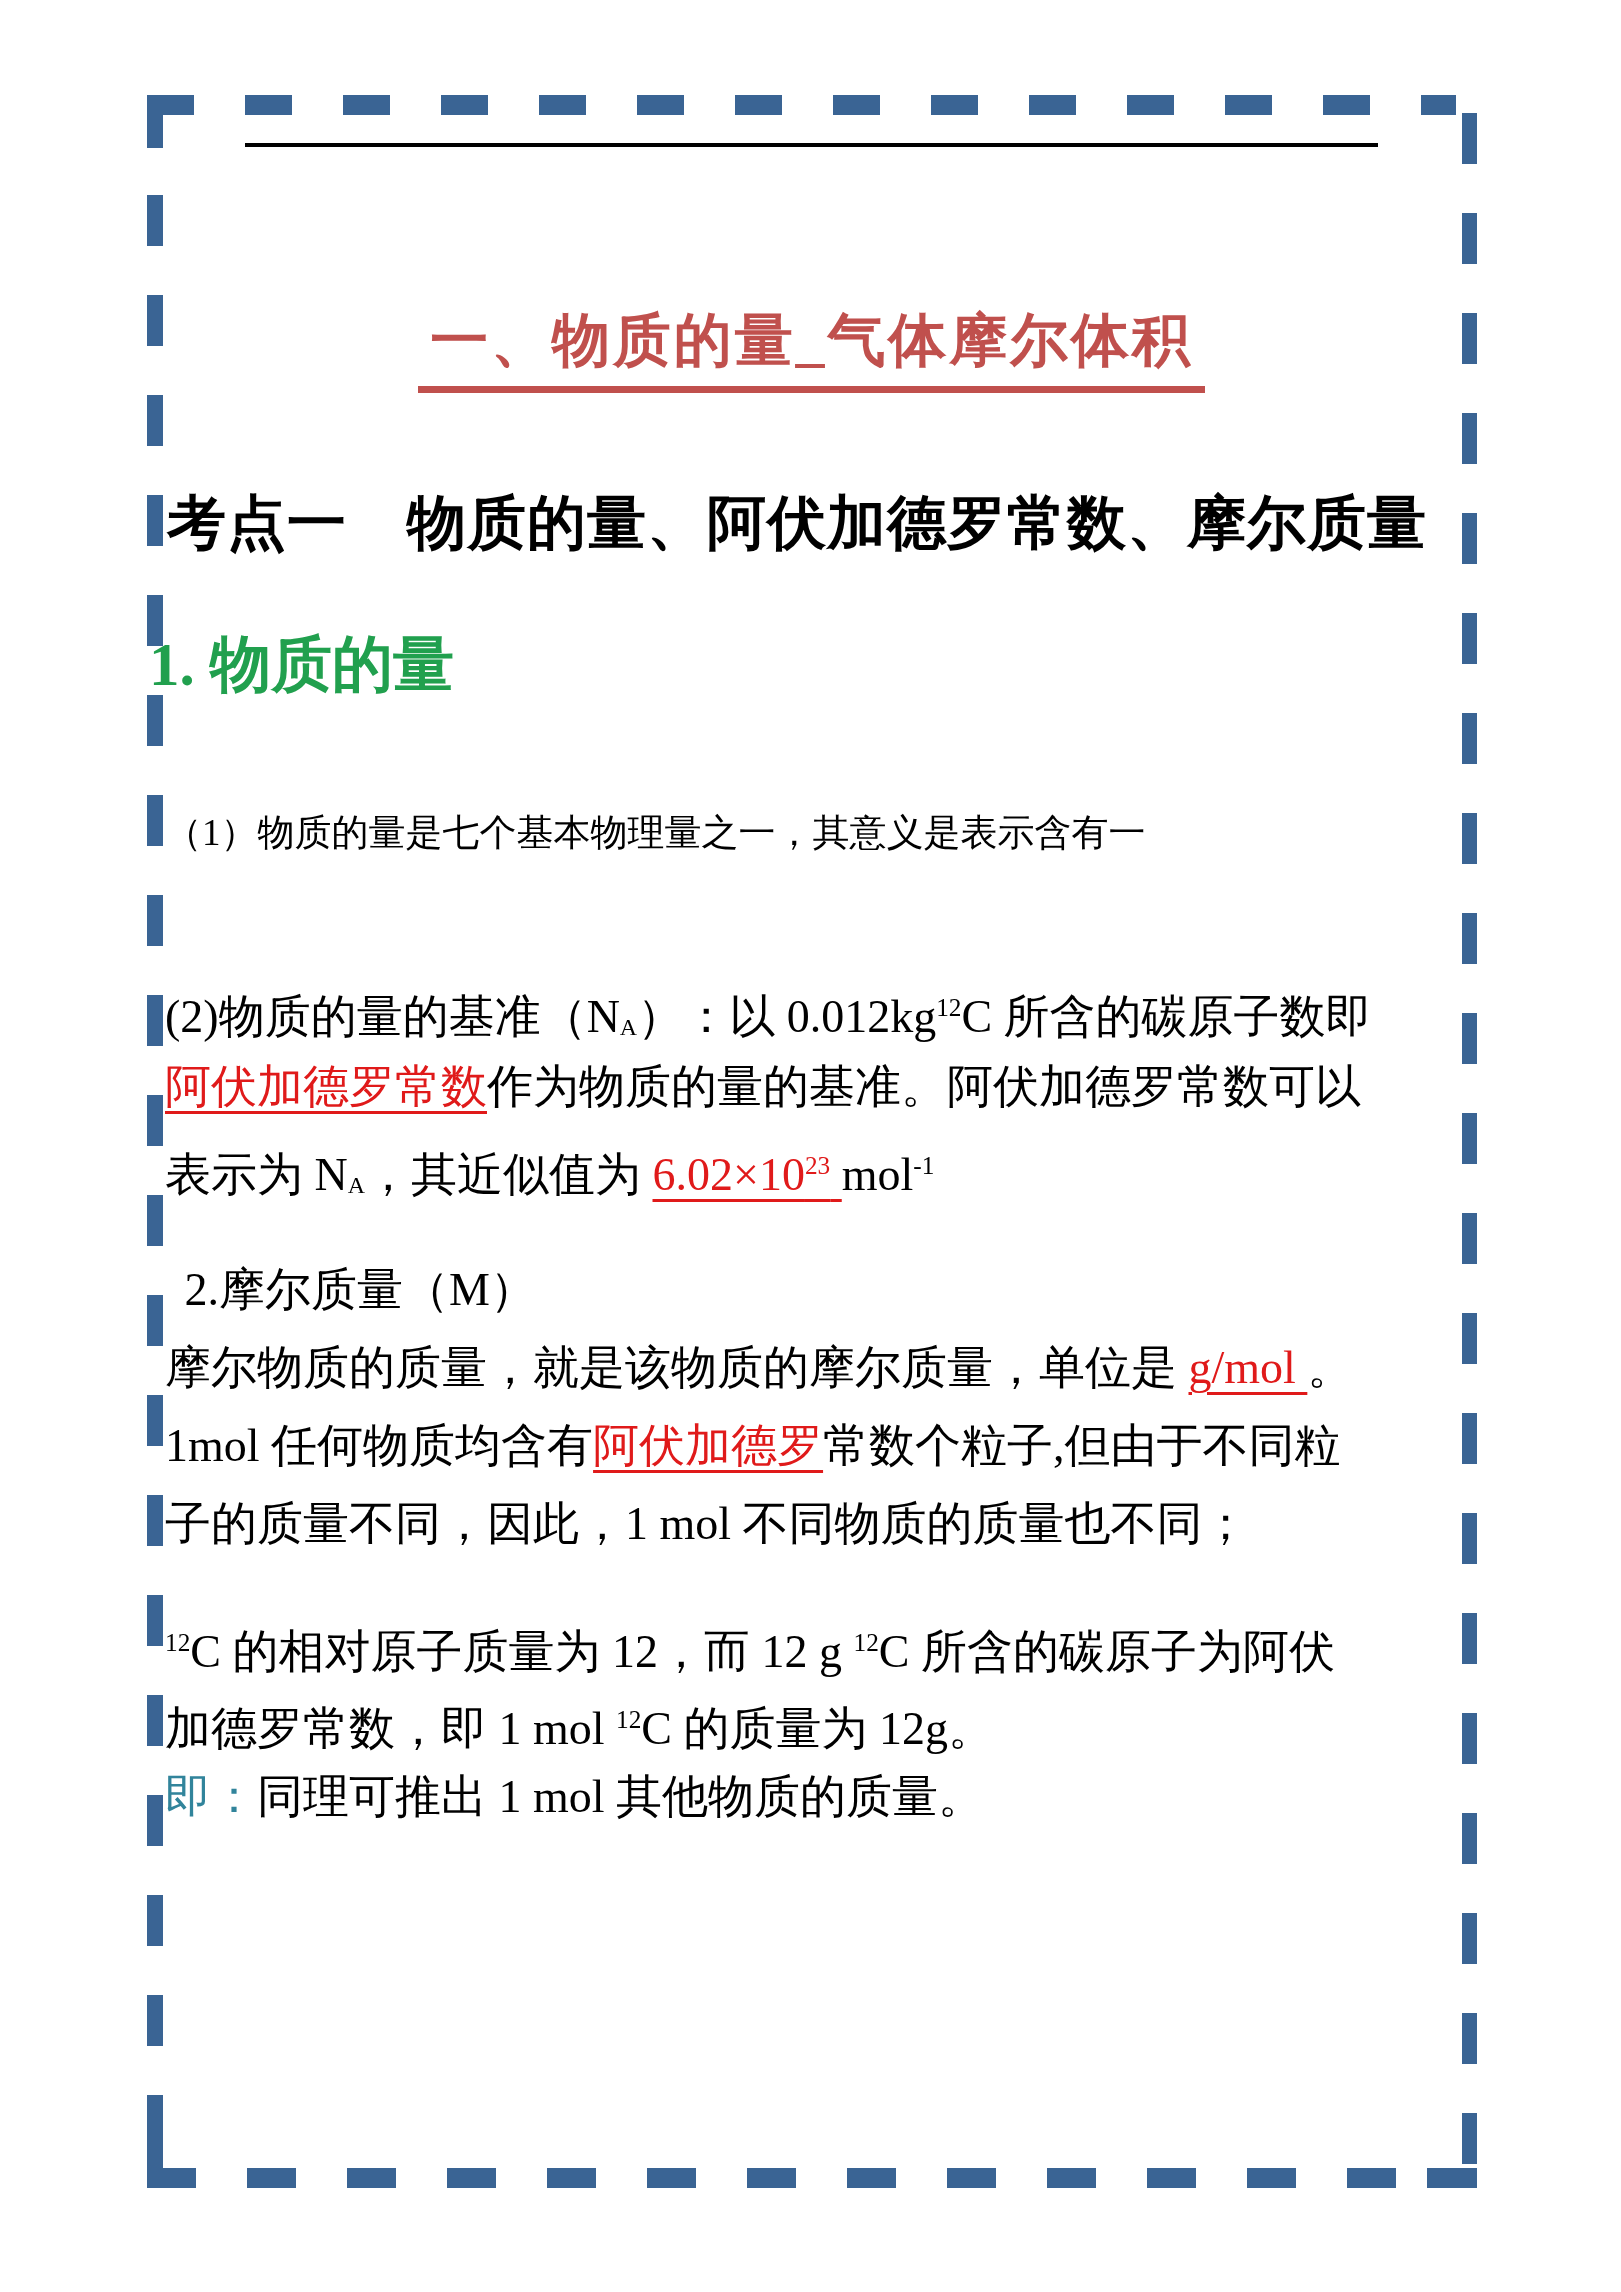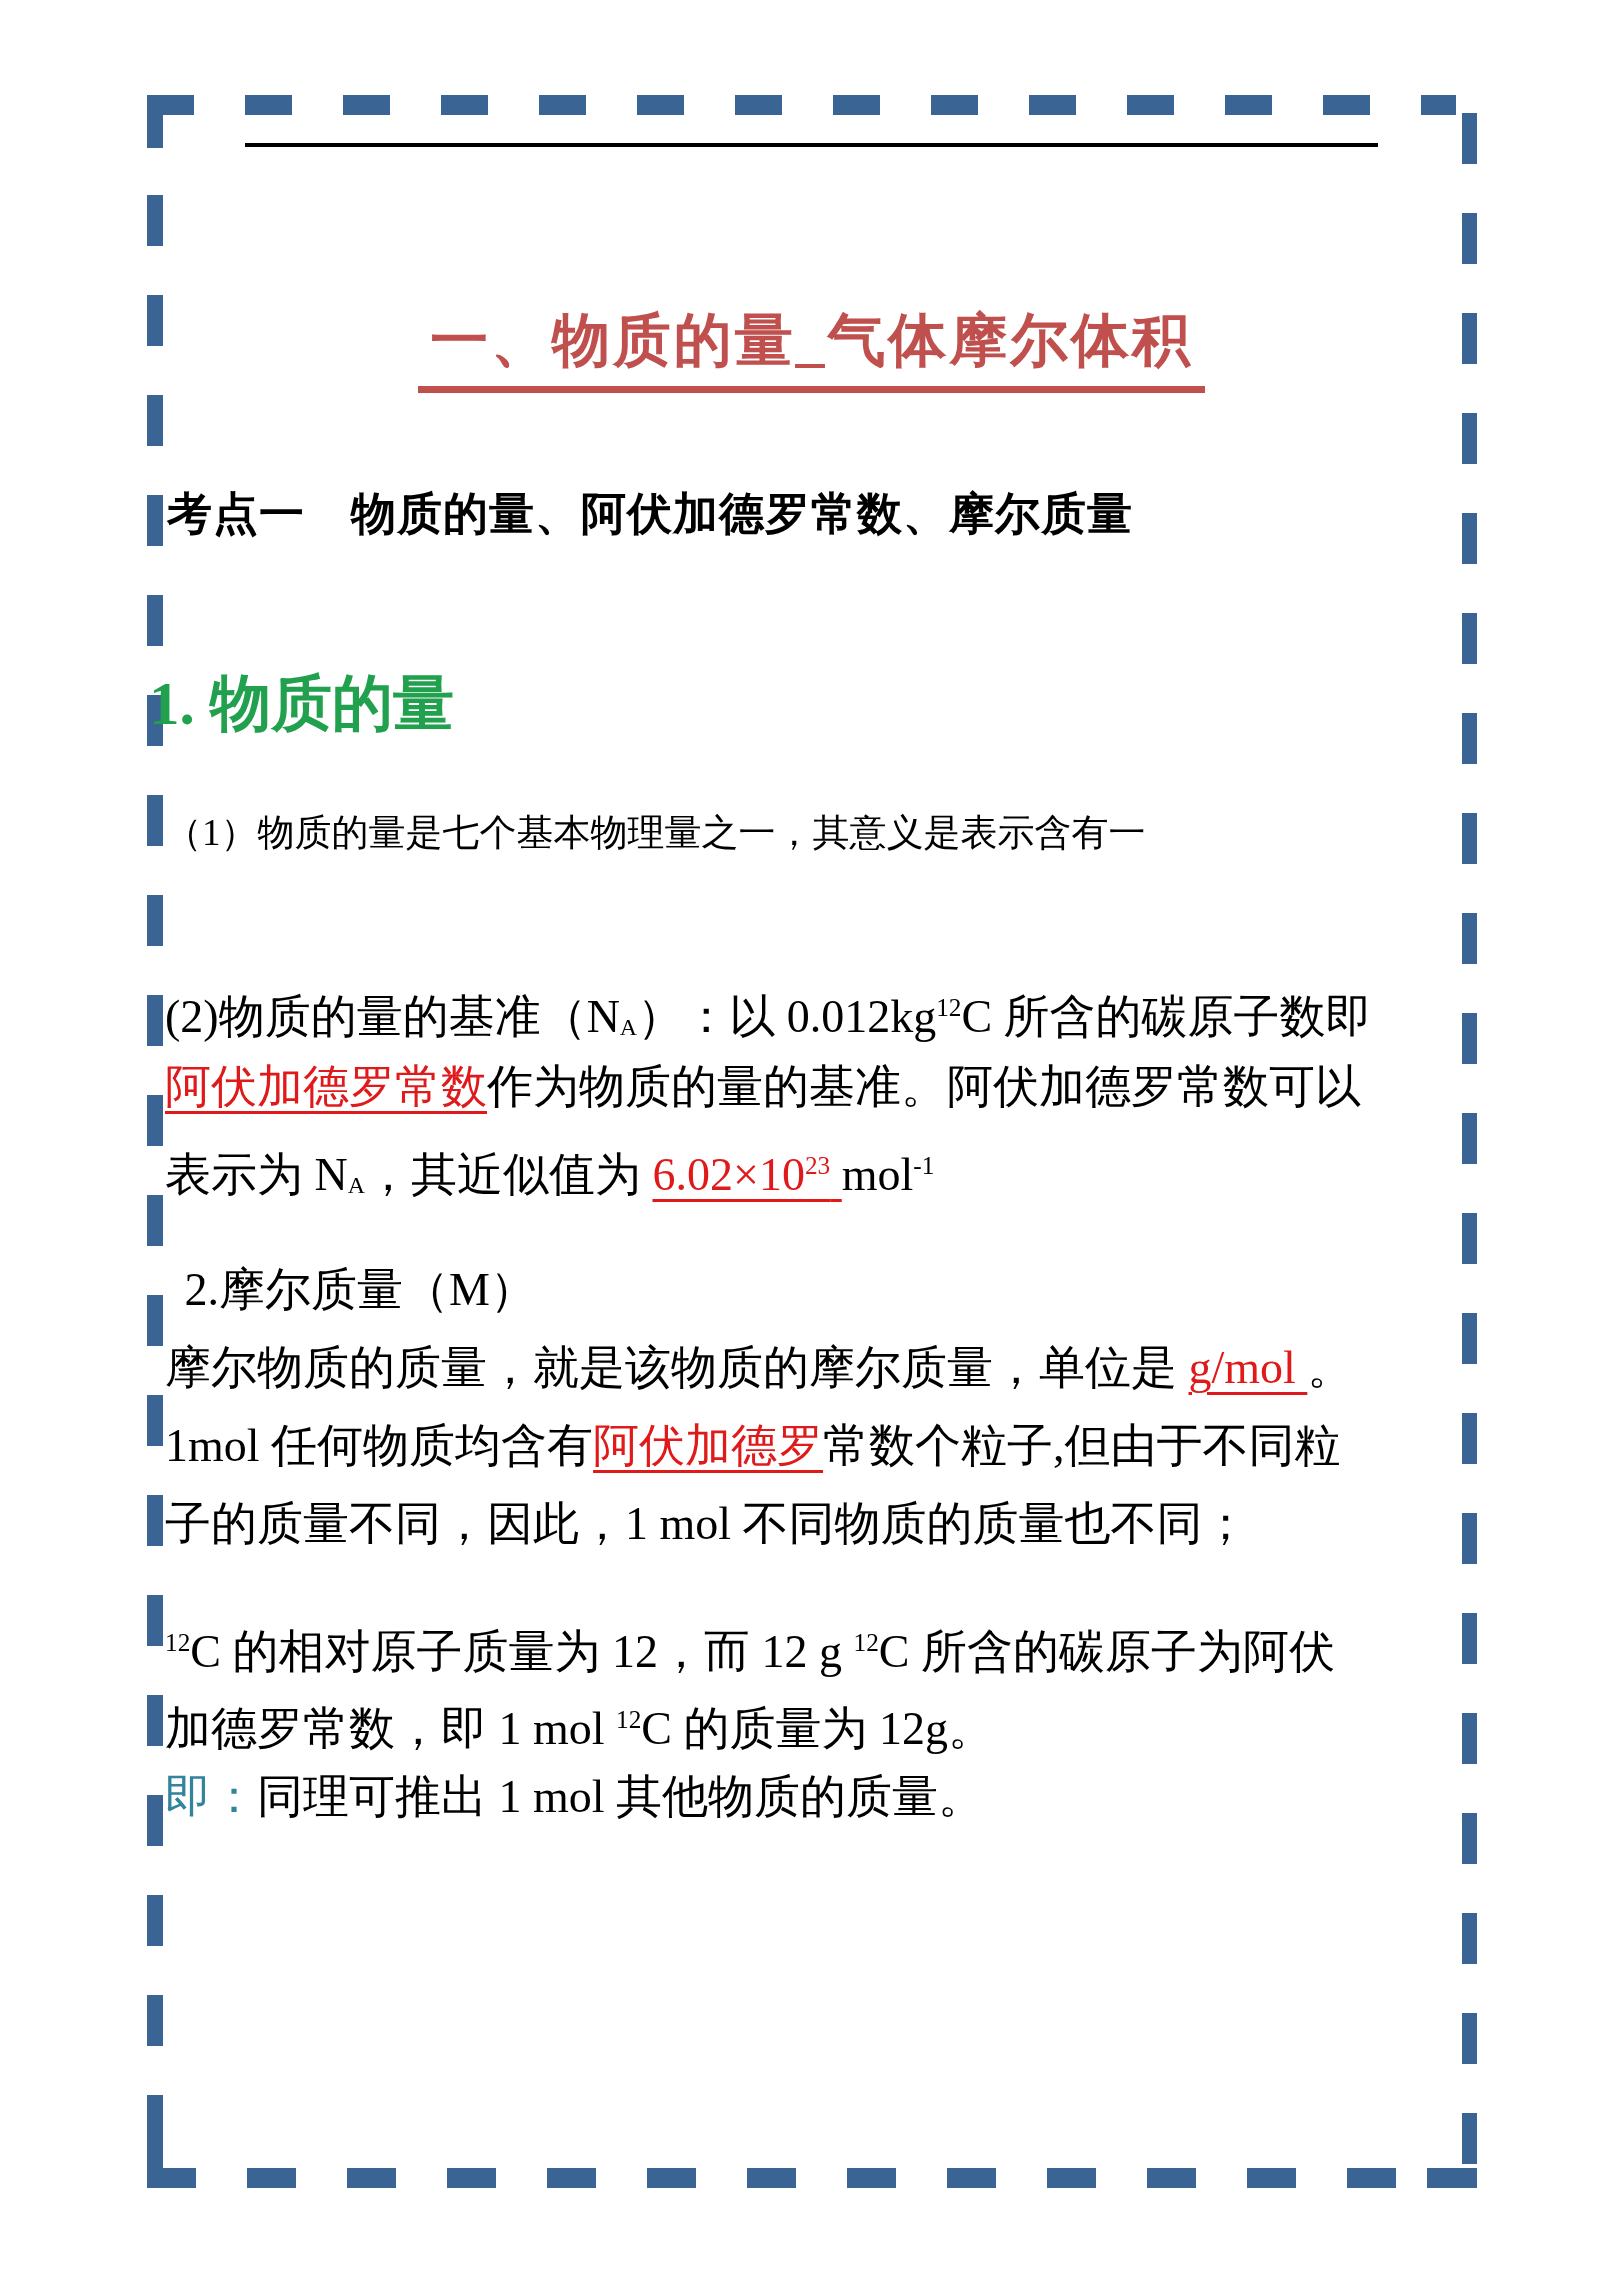--- a/index.html
+++ b/index.html
@@ -32,22 +32,22 @@
   #c-br-h{left:1427px;top:2168px;width:50px;height:19.6px;}
 
   #top-rule{left:245px;top:143px;width:1133px;height:3.9px;background:#000;}
 
   #title-wrap{left:147px;top:302px;width:1329px;text-align:center;}
   #title-wrap span{
     display:inline-block;font-size:58px;font-weight:bold;color:var(--title-red);
     border-bottom:7.8px solid var(--title-red);padding:0 11.8px 5.9px;letter-spacing:2.9px;
     white-space:pre;
   }
-  #exam-point{left:167px;top:484px;font-size:45px;font-weight:bold;letter-spacing:1px;white-space:pre;}
-  #sub-head{left:149px;top:663px;font-size:61px;font-weight:bold;color:var(--green);white-space:pre;}
+  #exam-point{left:167px;top:484px;font-size:59px;font-weight:bold;letter-spacing:1px;white-space:pre;}
+  #sub-head{left:149px;top:624px;font-size:61px;font-weight:bold;color:var(--green);white-space:pre;}
 
   .block{position:absolute;white-space:pre;}
   .line{white-space:pre;}
   .ru{color:var(--hl-red);text-decoration:underline;text-decoration-thickness:2.9px;text-underline-offset:8.8px;}
   .sup{font-size:0.55em;vertical-align:0.62em;}
   .sub{font-size:0.52em;vertical-align:-0.12em;}
   .teal{color:var(--teal);}
 </style>
 </head>
 <body>

